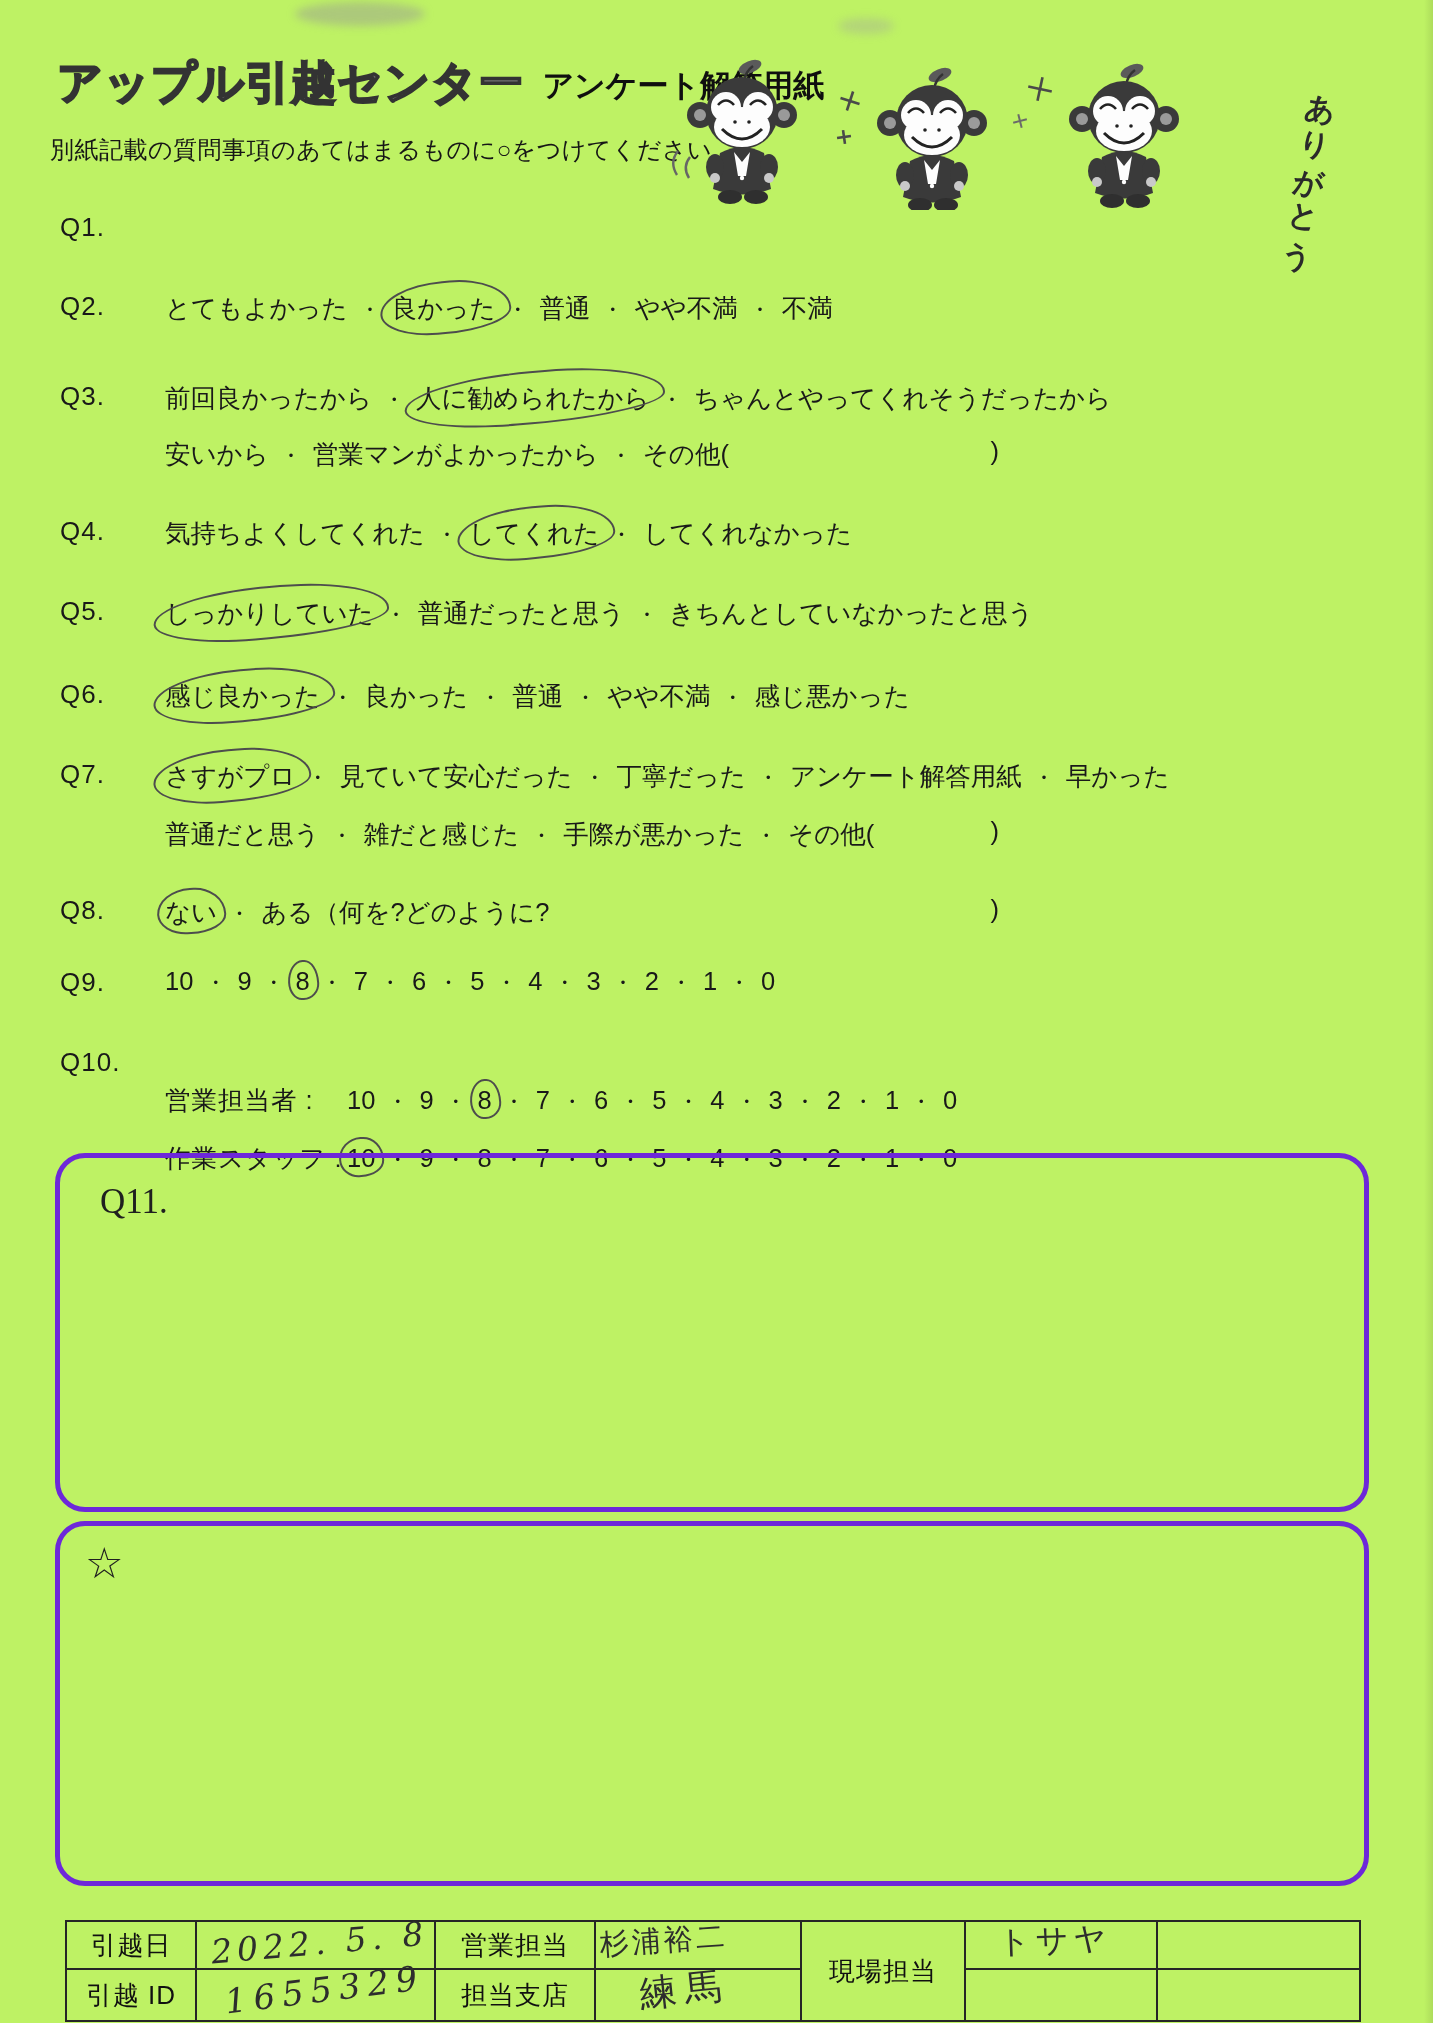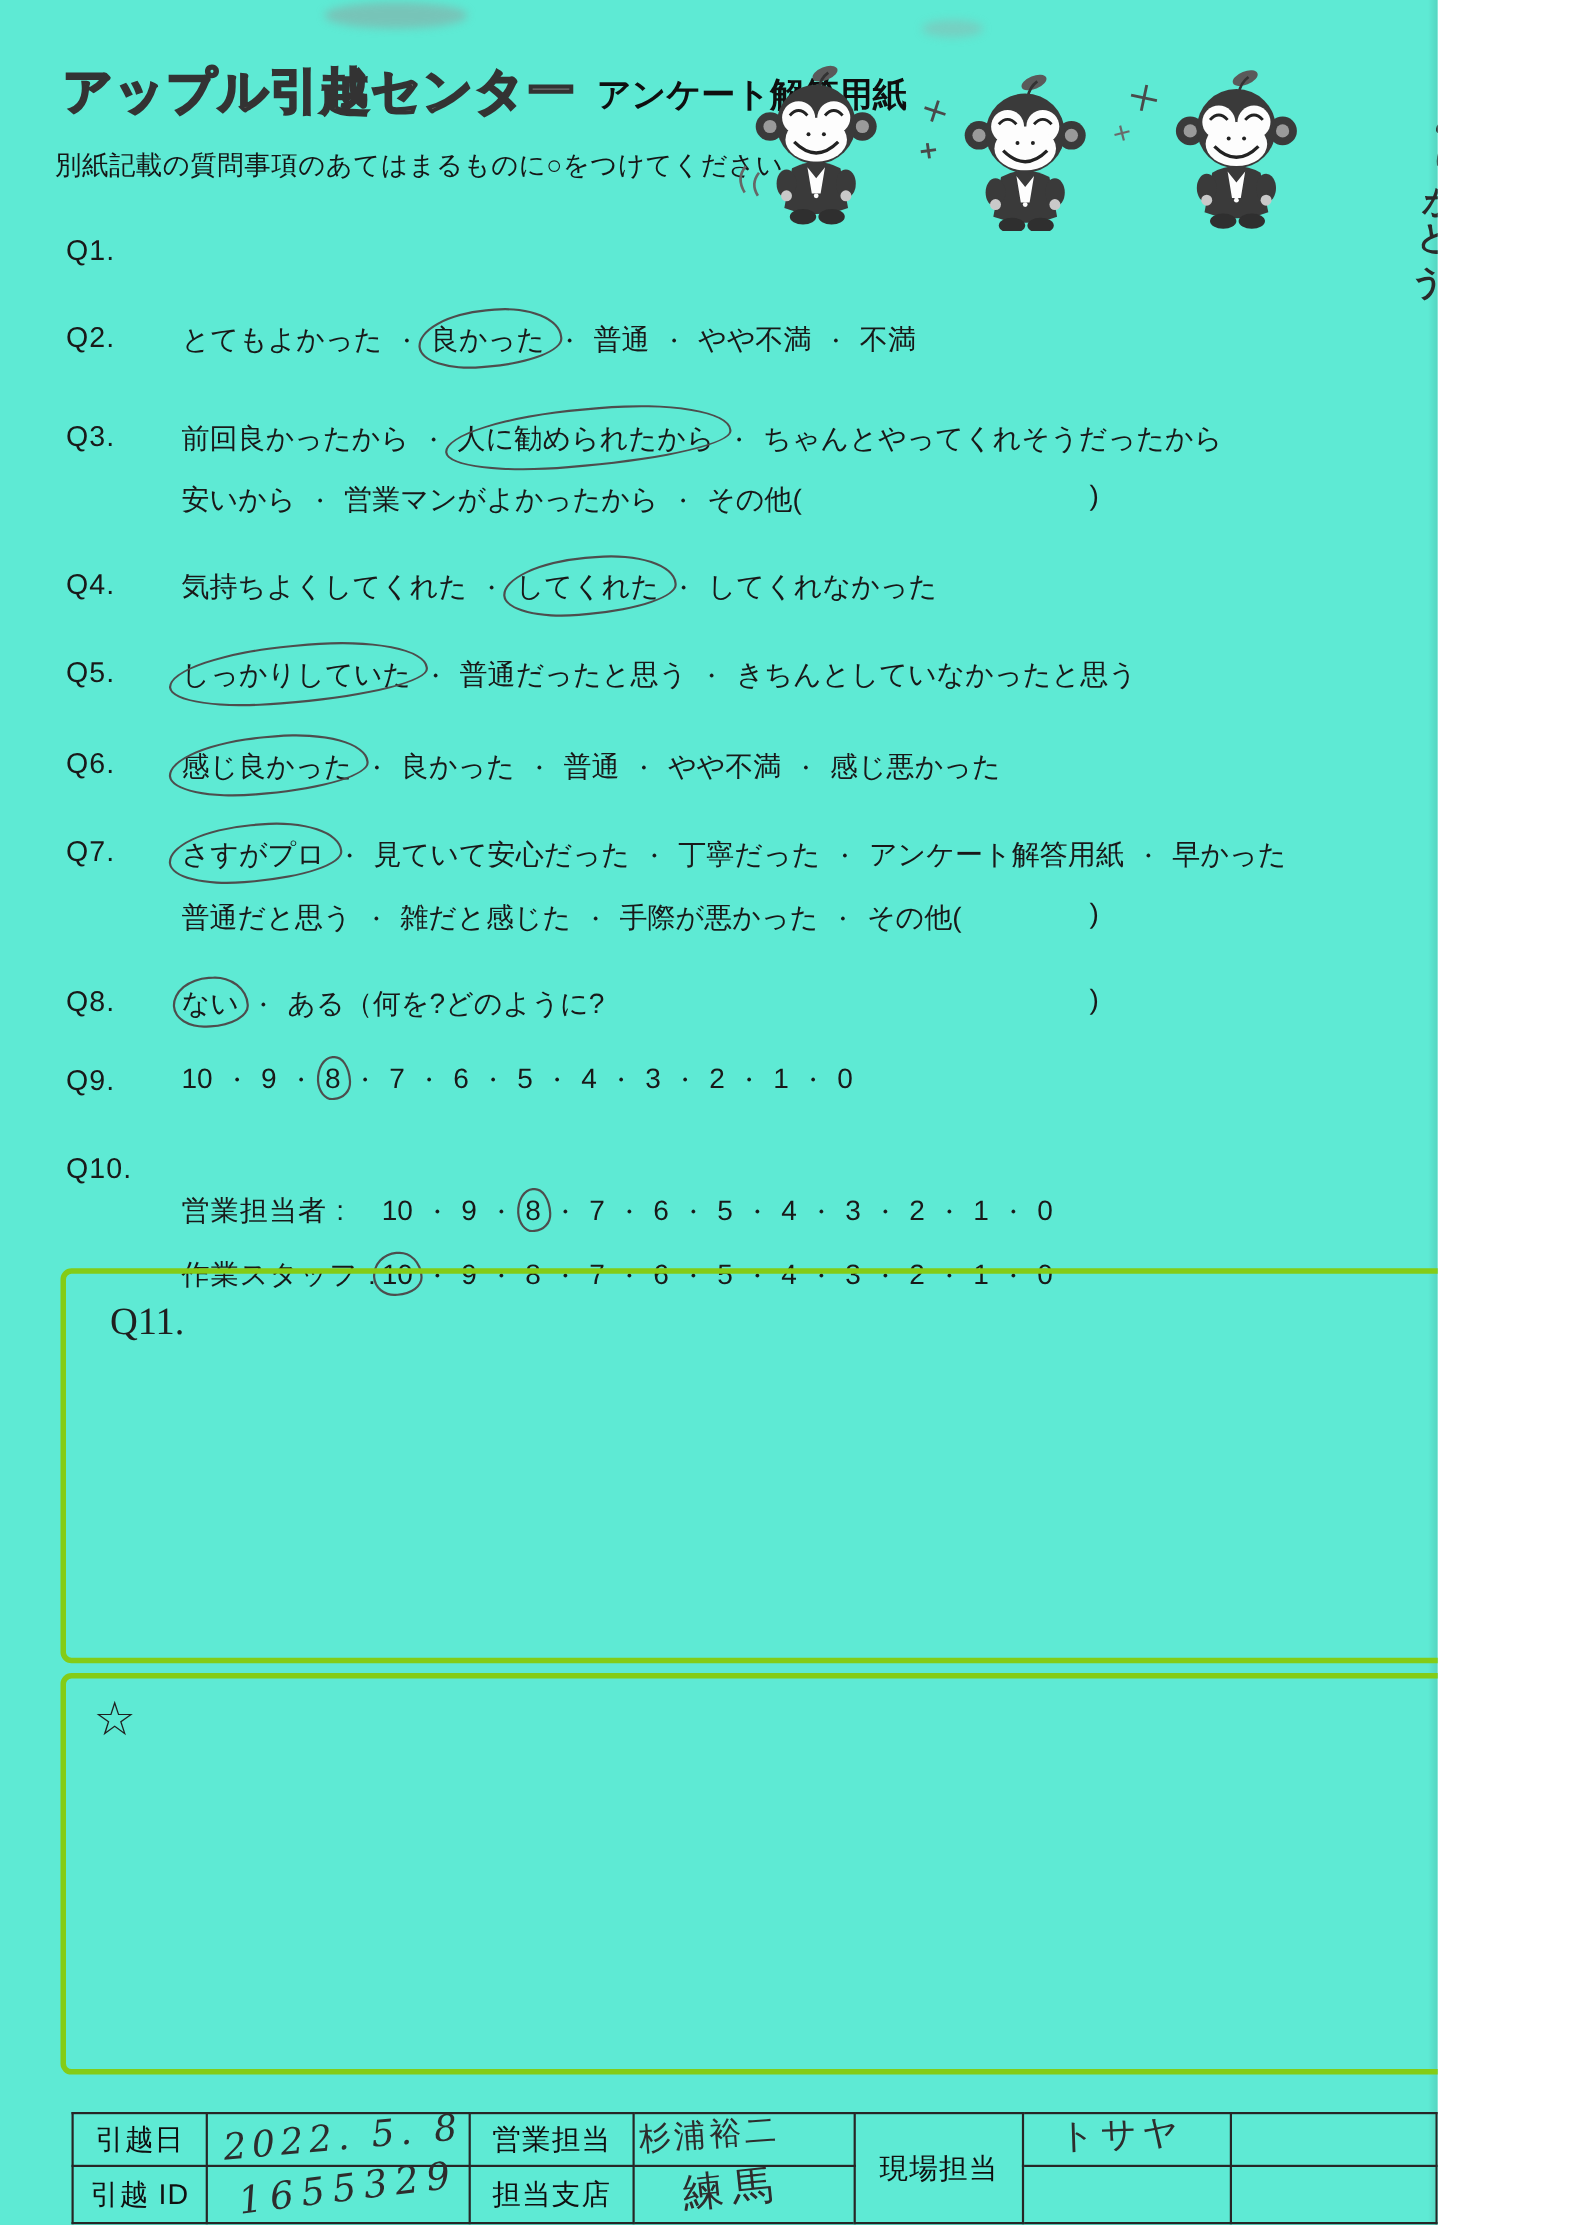--- a/index.html
+++ b/index.html
@@ -1,17 +1,17 @@
 <!DOCTYPE html>
 <html lang="ja"><head>
 <meta charset="utf-8">
 <style>
   html,body { margin:0; padding:0; background:#ffffff; }
   #page {
-    position:relative; width:1307px; height:2023px; background:#5eead4;
+    position:relative; width:1433px; height:2023px; background:#bef264;
     overflow:hidden; font-family:"Liberation Sans","DejaVu Sans",sans-serif;
     color:#191919;
     text-decoration:underline;
   }
   
   .header { position:absolute; left:57px; top:60px; display:flex; align-items:flex-end; white-space:nowrap; }
   .brand {
     font-size:45px; font-weight:900; line-height:1; color:#737373;
     -webkit-text-stroke:2.2px #333333; letter-spacing:1px;
   }
@@ -39,21 +39,21 @@
   .sep { margin:0 11px; font-size:22px; }
   .qprefix { display:inline-block; width:182px; letter-spacing:1px;margin-top:36px; }
   .circled { position:relative; display:inline-block; }
   .circled::after {
     content:""; position:absolute; left:-12px; right:-15px; top:-10px; bottom:-8px;
     border:2.6px solid #4d4d4d; border-radius:52% 48% 55% 45% / 58% 62% 42% 48%;
     transform:rotate(-5deg); pointer-events:none;
   }
   .num.circled::after { left:-8px; right:-9px; top:-7px; bottom:-4px; transform:rotate(-3deg); }
   
-  .free-box { position:absolute; left:55px; width:1304px; border:5px solid #84cc16; border-radius:10px; }
+  .free-box { position:absolute; left:55px; width:1304px; border:5px solid #6d28d9; border-radius:30px; }
   #box-q11 { top:1153px; height:349px; }
   #box-star { top:1521px; height:355px; }
   .box-label { position:absolute; left:40px; top:24px; font-family:"Liberation Serif","DejaVu Serif",serif; font-size:35px; color:#1f1f1f; }
   #box-star .box-label { left:25px; top:12px; font-size:43px; font-family:"Liberation Sans","DejaVu Sans",sans-serif; }
   
   .footer-table { position:absolute; left:65px; top:1920px; border-collapse:collapse; table-layout:fixed; }
   .footer-table td { border:2.5px solid #262626; height:46px; padding:0; overflow:visible; }
   .footer-table td.lbl { text-align:center; font-size:26px; color:#101010; letter-spacing:1px; }
   .footer-table td.val { position:relative; }
   .hw { display:inline-block; white-space:nowrap; color:#2d2d2d; font-family:"DejaVu Serif","Liberation Serif",serif; }

